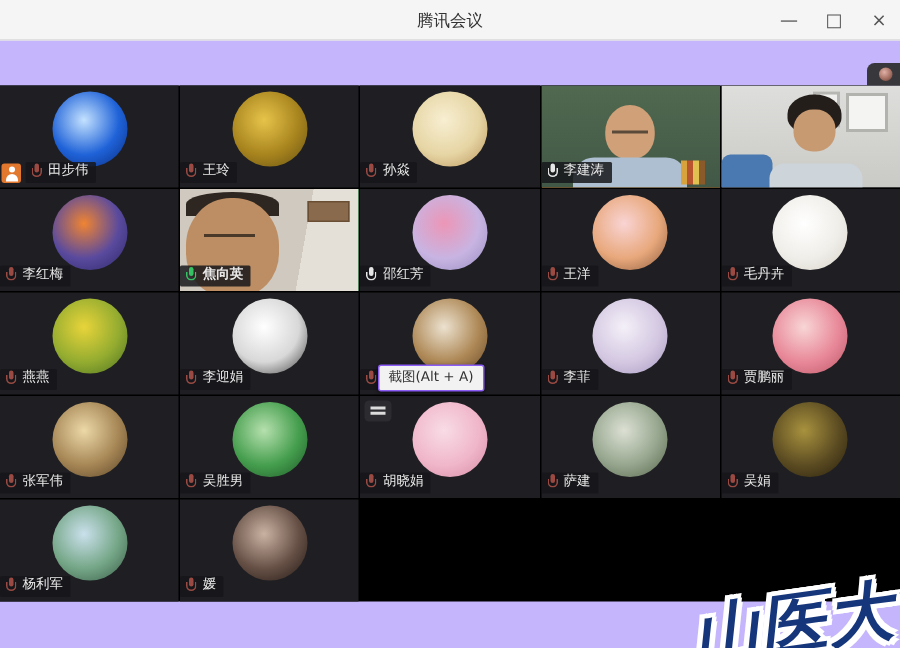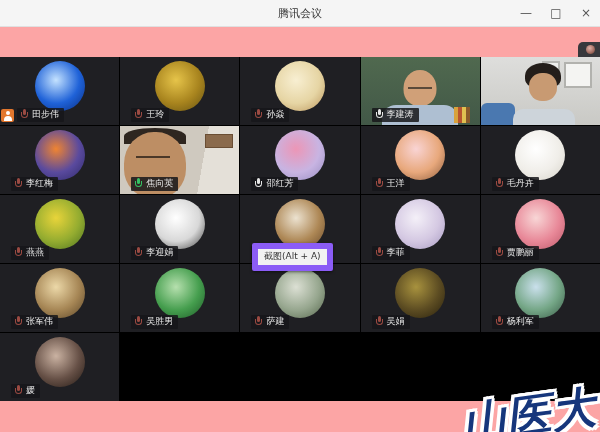--- a/index.html
+++ b/index.html
@@ -1,37 +1,37 @@
 <!DOCTYPE html>
 <html><head>
 <meta charset="utf-8">
 <style>
   html,body{margin:0;padding:0;width:600px;height:432px;overflow:hidden;
     font-family:"DejaVu Sans","Liberation Sans",sans-serif;background:#000;}
-  .window{position:relative;width:600px;height:432px;background:#fca5a5;}
+  .window{position:relative;width:600px;height:432px;background:#c4b5fd;}
 
   
   .titlebar{position:absolute;top:0;left:0;right:0;height:26px;background:#f5f5f5;
     display:flex;align-items:center;justify-content:center;border-bottom:1px solid #e0e0e0;}
   .titlebar .title{font-size:11px;color:#333;}
   .win-controls{position:absolute;right:6px;top:0;height:26px;display:flex;align-items:center;gap:14px;}
   .win-btn{font-size:12px;color:#555;width:16px;text-align:center;cursor:default;line-height:26px;}
 
   
   .overflow-tile{position:absolute;top:42px;right:0;width:22px;height:15px;
     background:#38383c;border-radius:5px 0 0 0;}
   .overflow-avatar{position:absolute;right:5px;top:3px;width:9px;height:9px;border-radius:50%;}
 
   
   .grid{position:absolute;top:57px;left:0;width:600px;display:grid;
     grid-template-columns:repeat(5,1fr);grid-auto-rows:68px;gap:1px;background:#000;}
   .tile{position:relative;background:#1f1f23;overflow:hidden;}
   .avatar{position:absolute;left:50%;top:4px;transform:translateX(-50%);
     width:50px;height:50px;border-radius:50%;}
-  .name-tag{position:absolute;left:11px;bottom:3px;display:flex;align-items:center;gap:3px;
+  .name-tag{position:absolute;left:0;bottom:3px;display:flex;align-items:center;gap:3px;
     background:rgba(22,22,26,.85);padding:1px 5px 2px 3px;border-radius:1px;z-index:3;}
   .name-tag.shift{left:17px;justify-content:space-between;}
   .pname{font-size:9px;color:#e9e9e9;white-space:nowrap;line-height:11px;}
 
   
   .mic{width:9px;height:11px;position:relative;display:inline-block;flex:0 0 9px;}
   .mic::before{content:"";position:absolute;left:3px;top:0;width:3px;height:6px;
     border-radius:2px;background:currentColor;}
   .mic::after{content:"";position:absolute;left:1px;top:3px;width:7px;height:6px;
     box-sizing:border-box;border:1px solid currentColor;border-top:none;
@@ -86,21 +86,21 @@
     background:#8a6a4c;border:1px solid #6a4e34;}
   .scene-closeup .face{position:absolute;left:4px;top:6px;width:62px;height:66px;
     border-radius:48% 48% 44% 44%;background:#bd8e64;}
   .scene-closeup .hair{position:absolute;left:4px;top:2px;width:62px;height:16px;
     border-radius:50% 50% 0 0;background:#2e2username620;background:#2e2620;}
   .scene-closeup .brow{position:absolute;left:16px;top:30px;width:34px;height:3px;
     border-top:2px solid #4a3828;}
 
   
   .tooltip{position:absolute;left:252px;top:243px;z-index:9;background:#f2f2f2;
-    border:6px solid #8b5cf6;border-radius:2px;color:#333;font-size:9px;
+    border:1px solid #8b5cf6;border-radius:2px;color:#333;font-size:9px;
     padding:1px 6px 2px;box-shadow:0 1px 3px rgba(0,0,0,.5);white-space:nowrap;}
 
   
   .watermark{position:absolute;right:0;bottom:-4px;z-index:10;font-size:44px;
     font-weight:bold;font-style:italic;letter-spacing:1px;color:#16367c;
     transform:rotate(-8deg);transform-origin:100% 100%;
     text-shadow:-3px -3px 0 #fff,3px -3px 0 #fff,-3px 3px 0 #fff,3px 3px 0 #fff,
       0 -3px 0 #fff,0 3px 0 #fff,-3px 0 0 #fff,3px 0 0 #fff;}
 </style>
 </head>
@@ -174,21 +174,21 @@
     </div>
 
     <div class="tile">
       <div class="avatar" style="background: radial-gradient(circle at 42% 38%, rgb(239, 132, 50) 0%, rgb(90, 74, 158) 55%, rgb(44, 40, 104) 100%);"></div>
       <div class="name-tag">
         <span class="mic mic-muted"></span>
         <span class="pname">李红梅</span>
       </div>
     </div>
 
-    <div class="tile" style="box-shadow: rgb(53, 181, 88) 0px 0px 0px 2px inset;">
+    <div class="tile" style="box-shadow: rgb(53, 181, 88) 0px 0px 0px 2px inset; font-weight: bold;">
       <div class="scene scene-closeup">
         <div class="sign"></div>
         <div class="hair"></div>
         <div class="face"></div>
         <div class="brow"></div>
       </div>
       <div class="name-tag">
         <span class="mic mic-speaking"></span>
         <span class="pname">焦向英</span>
       </div>
@@ -269,20 +269,28 @@
     </div>
 
     <div class="tile">
       <div class="avatar" style="background: radial-gradient(circle at 42% 38%, rgb(182, 224, 174) 0%, rgb(69, 158, 78) 55%, rgb(28, 87, 38) 100%);"></div>
       <div class="name-tag">
         <span class="mic mic-muted"></span>
         <span class="pname">吴胜男</span>
       </div>
     </div>
 
+    <div class="tile">
+      <div class="list-icon"></div>
+      <div class="avatar" style="background: radial-gradient(circle at 42% 38%, rgb(248, 220, 230) 0%, rgb(240, 182, 202) 55%, rgb(212, 138, 162) 100%);"></div>
+      <div class="name-tag">
+        <span class="mic mic-muted"></span>
+        <span class="pname">胡晓娟</span>
+      </div>
+    </div>
 
     <div class="tile">
       <div class="avatar" style="background: radial-gradient(circle at 42% 38%, rgb(220, 224, 212) 0%, rgb(150, 166, 142) 55%, rgb(83, 100, 74) 100%);"></div>
       <div class="name-tag">
         <span class="mic mic-muted"></span>
         <span class="pname">萨建</span>
       </div>
     </div>
 
     <div class="tile">

